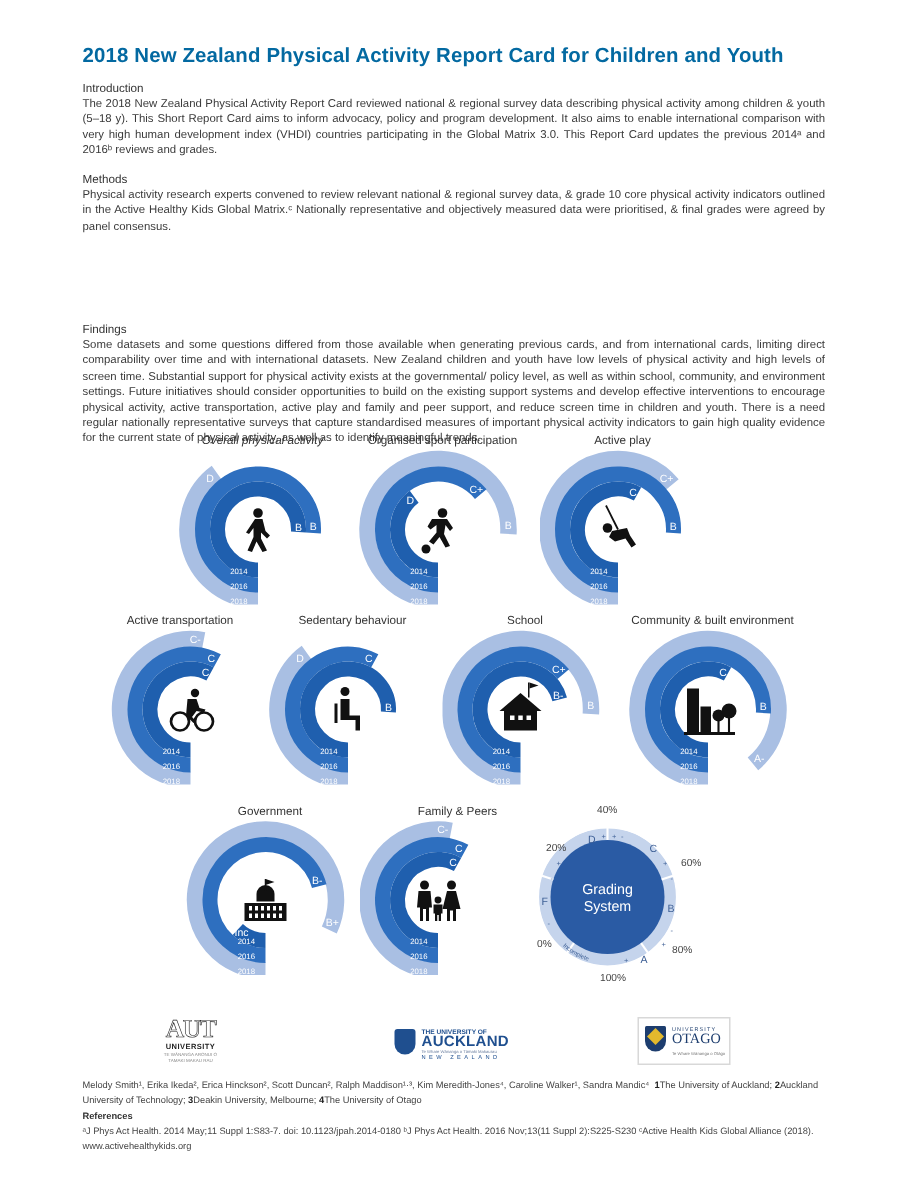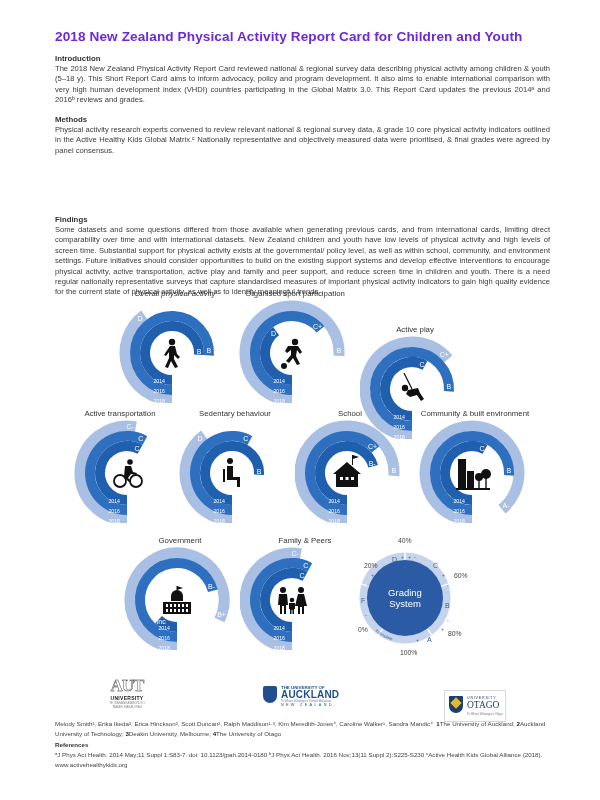--- a/index.html
+++ b/index.html
@@ -1,21 +1,21 @@
 <!DOCTYPE html>
 <html><head>
 <meta charset="utf-8">
 <style>
   * { box-sizing: border-box; margin: 0; padding: 0; }
   html, body { width: 600px; height: 800px; background: #ffffff; overflow: hidden; }
   body { font-family: "Liberation Sans", sans-serif; color: #2b2b2b; position: relative; }
   .page { position: absolute; left: 0; top: 0; width: 600px; height: 800px; }
-  .title { position: absolute; left: 55px; top: 29px; font-size: 13.6px; font-weight: bold; color: #6d28d9; letter-spacing: 0.1px; }
+  .title { position: absolute; left: 55px; top: 29px; font-size: 13.6px; font-weight: bold; color: #0369a1; letter-spacing: 0.1px; }
   .section { position: absolute; left: 55px; width: 495px; }
-  .section h3 { font-size: 7.8px; font-weight: bold; color: #333; margin-bottom: 1px; }
+  .section h3 { font-size: 7.8px; font-weight: normal; color: #333; margin-bottom: 1px; }
   .section p { font-size: 7.6px; line-height: 10.4px; color: #3a3a3a; text-align: justify; }
   #intro { top: 54px; }
   #methods { top: 115px; }
   #findings { top: 167px; margin-top: 48px; }
 
   .chart { position: absolute; }
   .chart .label { position: absolute; left: 0; right: 0; text-align: center; font-size: 7.8px; color: #333; white-space: nowrap; }
   .chart svg { position: absolute; left: 0; }
 
   .grading { position: absolute; left: 330px; top: 535px; width: 150px; height: 125px; }
@@ -26,21 +26,21 @@
   .aut { left: 107px; top: 2px; width: 40px; height: 34px; text-align: center; }
   .aut .big { font-size: 17px; font-weight: bold; letter-spacing: -1px; color: #222; line-height: 18px; font-family: "Liberation Serif", serif; -webkit-text-stroke: 0.4px #222; color: #fff; }
   .aut .small { font-size: 5px; font-weight: bold; color: #222; letter-spacing: 0.3px; }
   .aut .tiny { font-size: 3px; color: #888; }
   .auckland { left: 263px; top: 10px; width: 76px; height: 24px; }
   .auckland .crest { position: absolute; left: 0; top: 1px; width: 14px; height: 17px; background: #1f4f8f; border-radius: 2px 2px 7px 7px; }
   .auckland .t1 { position: absolute; left: 18px; top: 0; font-size: 4.4px; color: #1f4f8f; font-weight: bold; }
   .auckland .t2 { position: absolute; left: 18px; top: 4px; font-size: 10px; color: #1f4f8f; font-weight: bold; letter-spacing: 0.2px; }
   .auckland .t3 { position: absolute; left: 18px; top: 14px; font-size: 2.8px; color: #6b7fa0; }
   .auckland .t4 { position: absolute; left: 18px; top: 18px; font-size: 3.8px; color: #1f4f8f; letter-spacing: 2.3px; }
-  .otago { left: 444px; top: 3px; width: 62px; height: 32px; border: 0.6px solid #d8d8d8; margin-top: 12px; }
+  .otago { left: 425px; top: 3px; width: 62px; height: 32px; border: 0.6px solid #d8d8d8; }
   .otago .crest { position: absolute; left: 4px; top: 5px; width: 14px; height: 17px; background: #1d3d6e; border-radius: 1px 1px 7px 7px; }
   .otago .crest::after { content: ""; position: absolute; left: 3px; top: 3px; width: 8px; height: 8px; background: #e3b92d; transform: rotate(45deg); }
   .otago .t1 { position: absolute; left: 22px; top: 5px; font-size: 3.6px; color: #1d3d6e; letter-spacing: 0.8px; }
   .otago .t2 { position: absolute; left: 22px; top: 9px; font-size: 9.5px; color: #1d3d6e; font-family: "Liberation Serif", serif; }
   .otago .t3 { position: absolute; left: 22px; top: 21px; font-size: 2.8px; color: #777; }
 
   .credits { position: absolute; left: 55px; top: 719px; width: 500px; font-size: 6.2px; line-height: 10.3px; color: #444; }
   .credits .refhead { font-weight: bold; color: #333; }
   .credits b { color: #222; }
 </style>
@@ -96,21 +96,21 @@
         <path d="M 62.00 82.00 A 27 27 0 0 1 46.13 33.16" fill="none" stroke="#1f5fae" stroke-width="10"></path>
         <text x="43.6" y="37.7" text-anchor="middle" font-size="7" fill="#ffffff" font-family="Liberation Sans, sans-serif">D</text>
         <text x="55.0" y="84.5" text-anchor="end" font-size="5.2" fill="#ffffff" font-family="Liberation Sans, sans-serif">2014</text>
         <g transform="translate(62 57)" fill="#111">
           <circle cx="3" cy="-13" r="3.2"></circle>
           <path d="M-4 -9 L6 -9 L10 -3 L8 -1 L5 -5 L4 1 L8 9 L5 10 L1 3 L-3 8 L-6 6 L-1 0 L-1 -5 L-5 -2 L-7 -4 Z"></path>
           <circle cx="-8" cy="11" r="3"></circle>
         </g>
       </svg>
     </div>
-  <div class="chart" style="left:360px; top:283px; width:110px; height:120px;margin-top:36px;">
+  <div class="chart" style="left:360px; top:283px; width:110px; height:120px;">
     <div class="label" style="top:6px;">Active play</div>
   <svg width="110" height="105" style="top:15px;">
         <path d="M 52.00 102.00 A 47 47 0 1 1 88.21 25.04" fill="none" stroke="#a9bfe3" stroke-width="11"></path>
         <text x="84.4" y="23.4" text-anchor="middle" font-size="7" fill="#ffffff" font-family="Liberation Sans, sans-serif">C+</text>
         <text x="45.0" y="104.5" text-anchor="end" font-size="5.2" fill="#ffffff" font-family="Liberation Sans, sans-serif">2018</text>
         <path d="M 52.00 92.00 A 37 37 0 1 1 88.93 57.32" fill="none" stroke="#2e6fbf" stroke-width="10"></path>
         <text x="88.9" y="55.4" text-anchor="middle" font-size="7" fill="#ffffff" font-family="Liberation Sans, sans-serif">B</text>
         <text x="45.0" y="94.5" text-anchor="end" font-size="5.2" fill="#ffffff" font-family="Liberation Sans, sans-serif">2016</text>
         <path d="M 52.00 82.00 A 27 27 0 1 1 65.01 31.34" fill="none" stroke="#1f5fae" stroke-width="10"></path>
         <text x="62.1" y="32.5" text-anchor="middle" font-size="7" fill="#ffffff" font-family="Liberation Sans, sans-serif">C</text>

